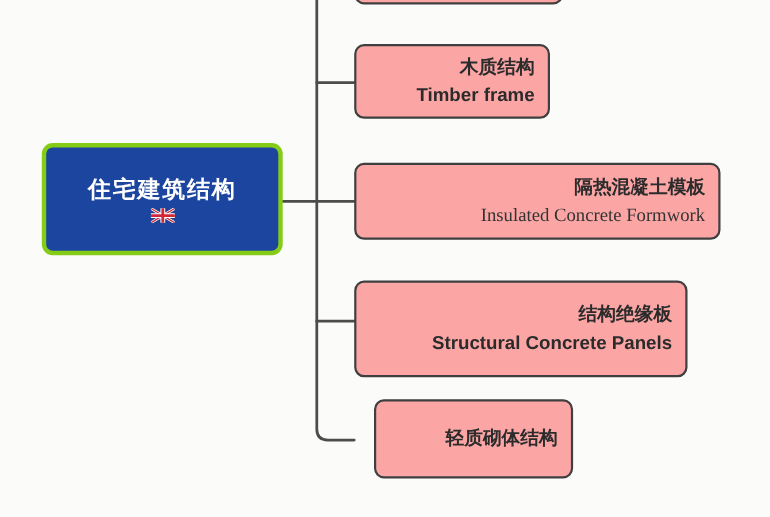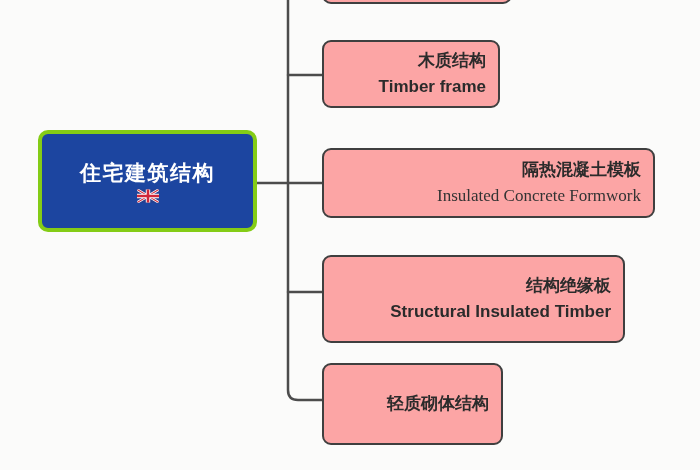--- a/index.html
+++ b/index.html
@@ -74,21 +74,21 @@
     font-size: 17px;
     font-weight: 700;
     line-height: 1.5;
     white-space: nowrap;
   }
   .branch-en.regular { font-weight: 400; color: #333333; font-family: Liberation Serif, serif; }
   .node-top-partial    { left: 322px; top: -62px; width: 190px; height: 66px; }
   .node-timber         { left: 322px; top:  40px; width: 178px; height: 68px; }
   .node-icf            { left: 322px; top: 148px; width: 333px; height: 70px; }
   .node-sip            { left: 322px; top: 255px; width: 303px; height: 88px; }
-  .node-thin-joint     { left: 322px; top: 363px; width: 181px; height: 82px; }
+  .node-thin-joint     { left: 340px; top: 363px; width: 181px; height: 72px; }
 </style>
 </head>
 <body>
 
 <div class="canvas">
 
   <svg class="connectors" viewBox="0 0 700 470" xmlns="http://www.w3.org/2000/svg">
 
     <path d="M 288 -10 L 288 390 Q 288 400 298 400 L 322 400" fill="none" stroke="#4c4c4c" stroke-width="2.5" stroke-linecap="round"></path>
 
@@ -119,20 +119,20 @@
     <div class="branch-en">Timber frame</div>
   </div>
 
   <div class="branch-node node-icf">
     <div class="branch-zh">隔热混凝土模板</div>
     <div class="branch-en regular">Insulated Concrete Formwork</div>
   </div>
 
   <div class="branch-node node-sip">
     <div class="branch-zh">结构绝缘板</div>
-    <div class="branch-en">Structural Insulated Timber</div>
+    <div class="branch-en">Structural Concrete Panels</div>
   </div>
 
   <div class="branch-node node-thin-joint">
     <div class="branch-zh">轻质砌体结构</div>
   </div>
 
 </div>
 
 </body></html>

